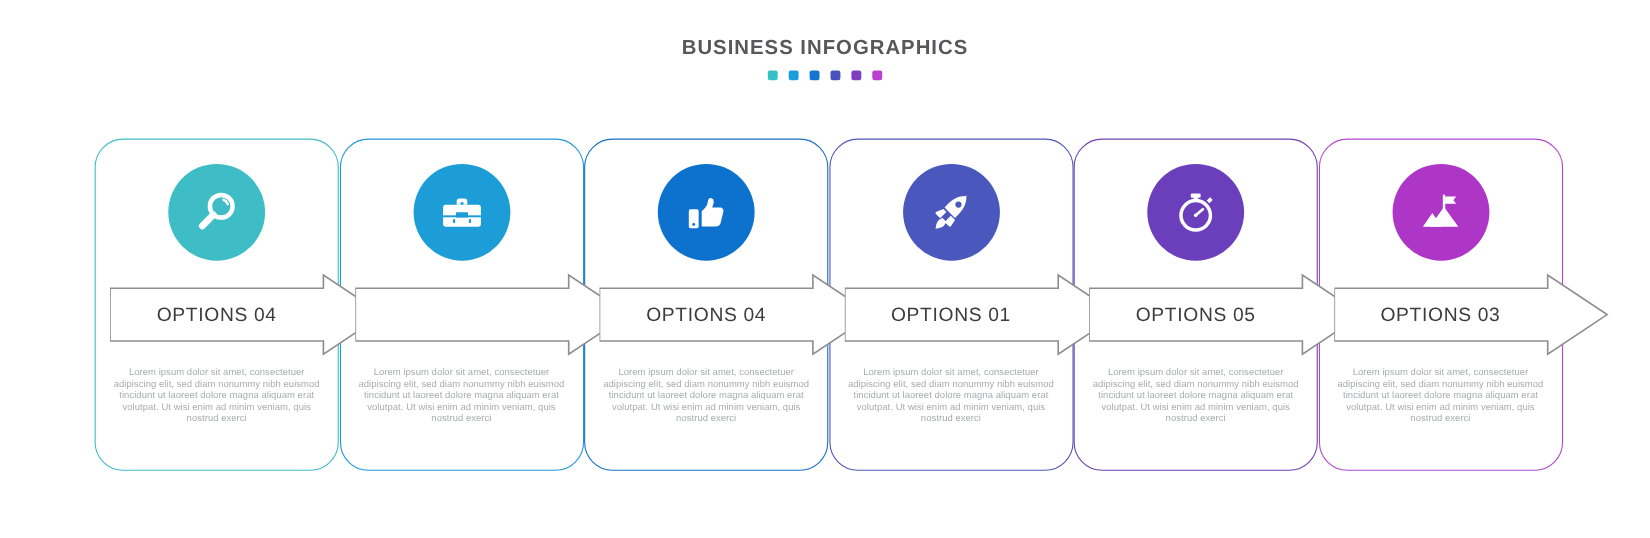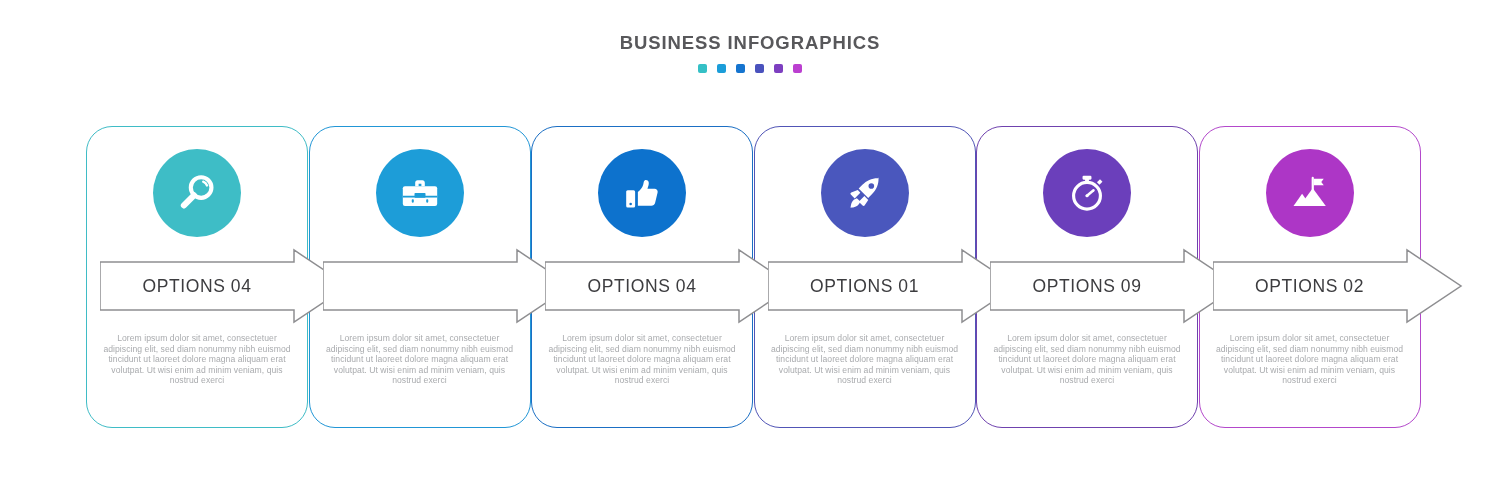--- a/index.html
+++ b/index.html
@@ -258,22 +258,22 @@
         <svg width="250" height="76" viewBox="0 0 250 76">
           <polygon points="0,14 194,14 194,2 248,38 194,74 194,62 0,62" fill="#ffffff" stroke="#8e8e91" stroke-width="1.5" stroke-linejoin="miter"></polygon>
         </svg>
       </div>
       <div class="option-label" style="left: 767.5px; width: 194px;">OPTIONS 01</div>
       <div class="arrow-seg" style="left: 990px; width: 250px;">
         <svg width="250" height="76" viewBox="0 0 250 76">
           <polygon points="0,14 194,14 194,2 248,38 194,74 194,62 0,62" fill="#ffffff" stroke="#8e8e91" stroke-width="1.5" stroke-linejoin="miter"></polygon>
         </svg>
       </div>
-      <div class="option-label" style="left: 990px; width: 194px;">OPTIONS 09</div>
+      <div class="option-label" style="left: 990px; width: 194px;">OPTIONS 05</div>
       <div class="arrow-seg" style="left: 1212.5px; width: 250px;">
         <svg width="250" height="76" viewBox="0 0 250 76">
           <polygon points="0,14 194,14 194,2 248,38 194,74 194,62 0,62" fill="#ffffff" stroke="#8e8e91" stroke-width="1.5" stroke-linejoin="miter"></polygon>
         </svg>
       </div>
-      <div class="option-label" style="left: 1212.5px; width: 194px;">OPTIONS 02</div>
+      <div class="option-label" style="left: 1212.5px; width: 194px;">OPTIONS 03</div>
     </div>
 
 </div>
 
 </body></html>

